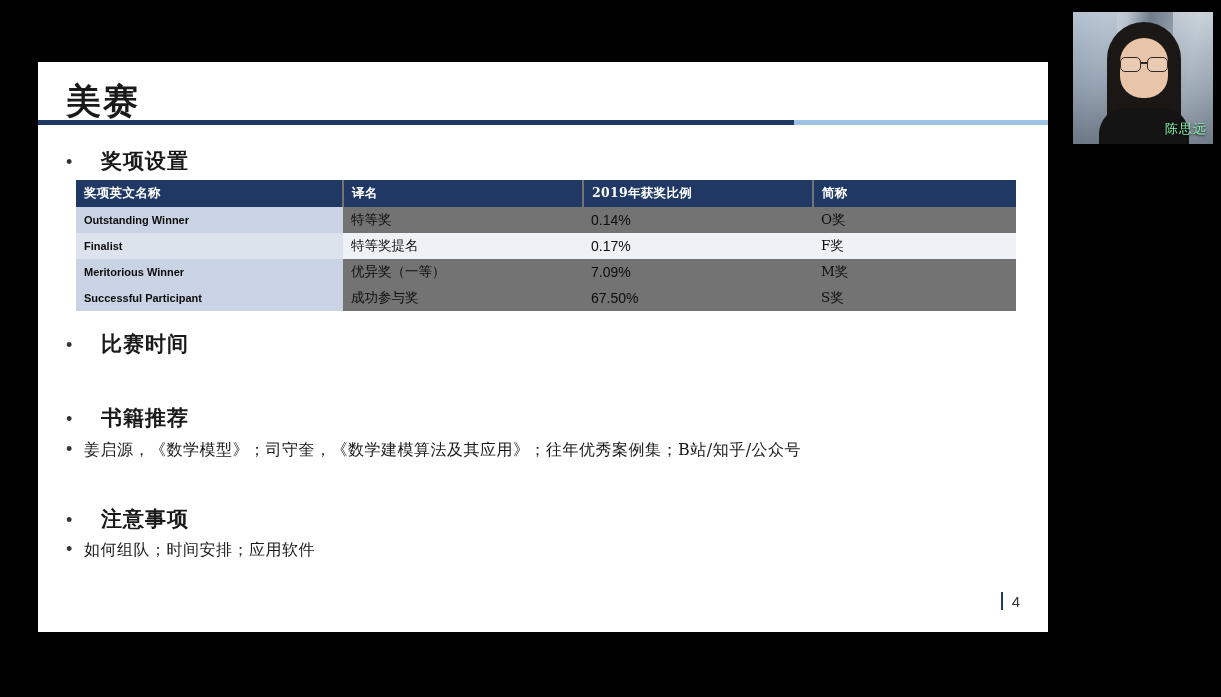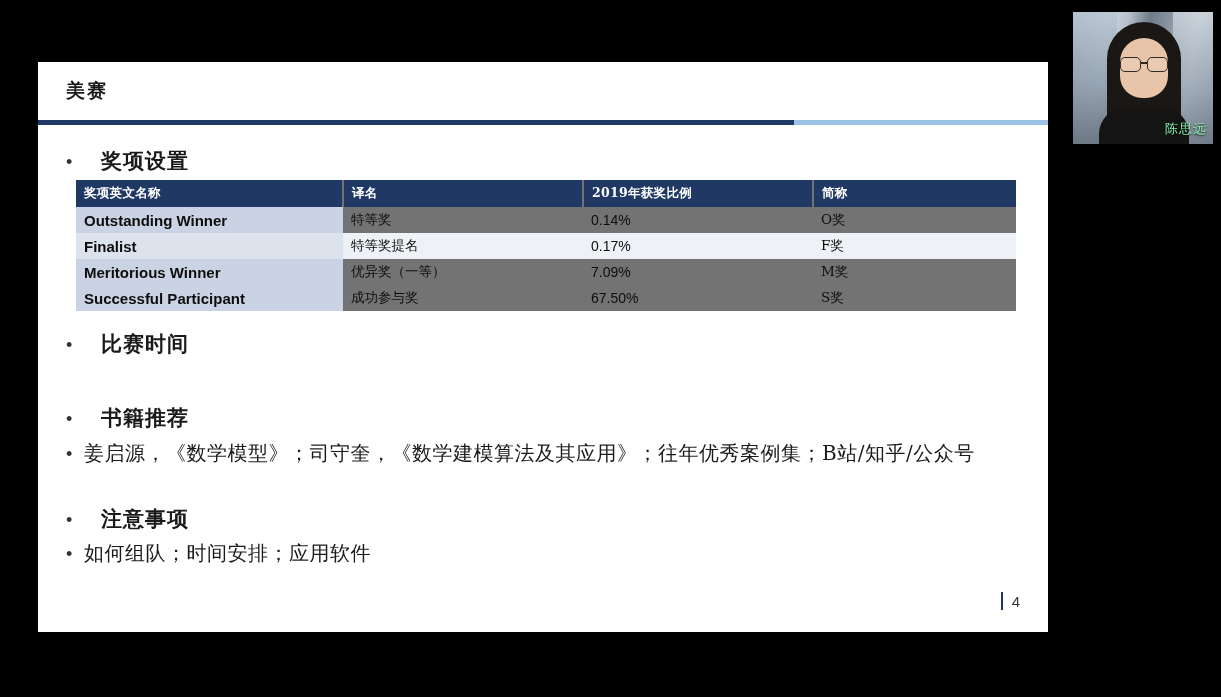--- a/index.html
+++ b/index.html
@@ -23,21 +23,21 @@
     width: 1010px;
     height: 570px;
     background: #ffffff;
   }
 
   #slide-title {
     position: absolute;
     left: 28px;
     top: 16px;
     font-family: "DejaVu Sans", sans-serif;
-    font-size: 19px;
+    font-size: 35px;
     font-weight: bold;
     color: #1a1a1a;
     letter-spacing: 2px;
   }
 
   #title-rule {
     position: absolute;
     left: 0px;
     top: 58px;
     width: 1010px;
@@ -74,21 +74,21 @@
   .bullet-l1 {
     font-family: "DejaVu Serif", serif;
     font-size: 21px;
     font-weight: bold;
     color: #1a1a1a;
     letter-spacing: 1px;
     margin-left: 17px;
   }
   .bullet-l2 {
     font-family: "DejaVu Serif", serif;
-    font-size: 20px;
+    font-size: 16px;
     color: #1a1a1a;
     letter-spacing: 0.5px;
   }
 
   #b-awards   { left: 28px; top: 85px; }
   #b-time     { left: 28px; top: 268px; }
   #b-books    { left: 28px; top: 342px; }
   #b-booksub  { left: 28px; top: 378px; }
   #b-notes    { left: 28px; top: 443px; }
   #b-notesub  { left: 28px; top: 478px; }
@@ -117,21 +117,21 @@
 
   #award-table td {
     font-size: 14px;
     padding: 4px 8px;
     height: 18px;
     color: #0d0d0d;
   }
   #award-table td.c-en {
     font-family: "Liberation Sans", sans-serif;
     font-weight: bold;
-    font-size: 15px;
+    font-size: 11px;
   }
   #award-table td.c-cn {
     font-family: "DejaVu Serif", serif;
     font-size: 13.5px;
   }
   #award-table td.c-pct {
     font-family: "Liberation Sans", sans-serif;
     font-size: 14px;
   }
   #award-table td.c-abbr {

